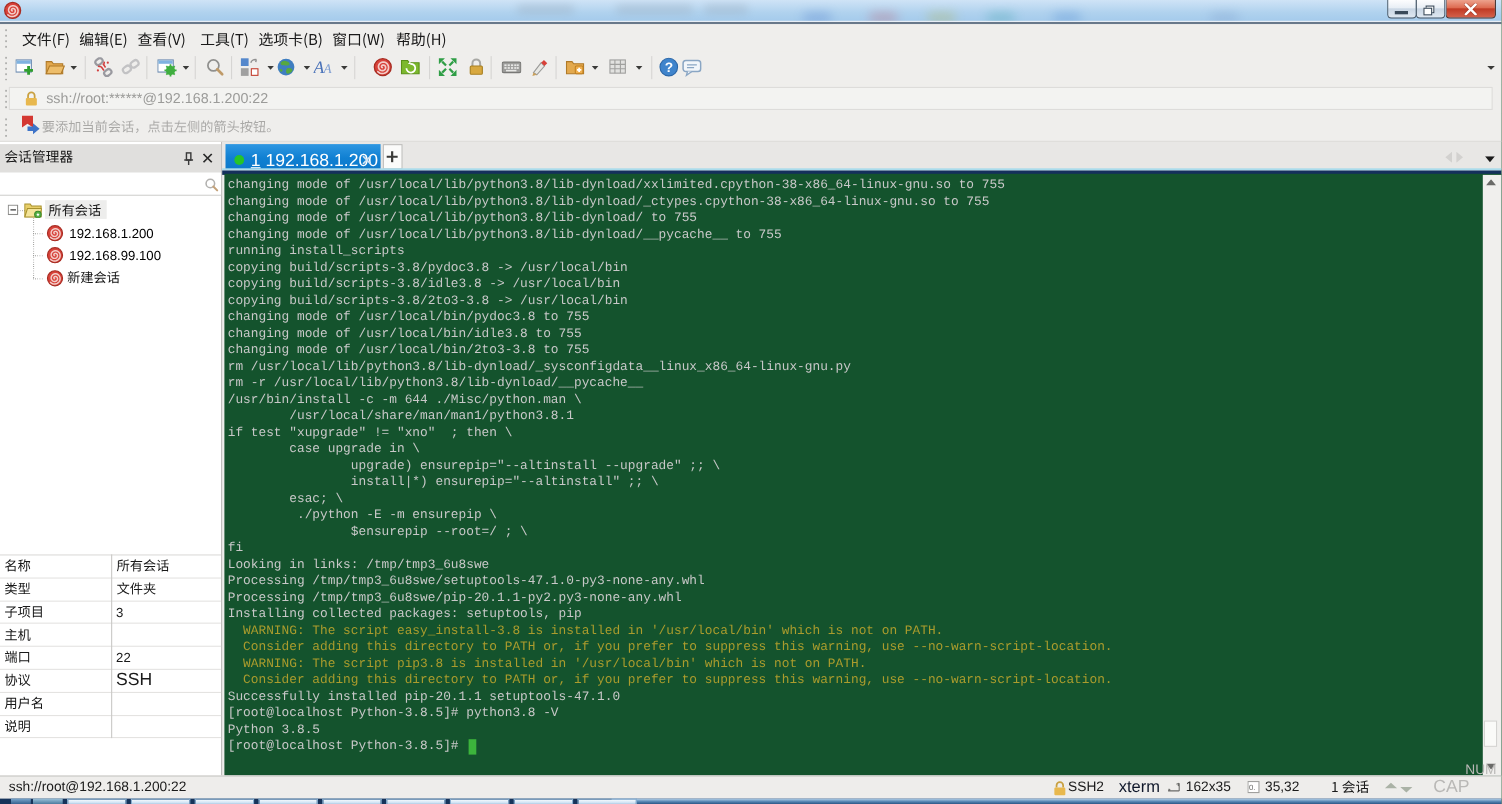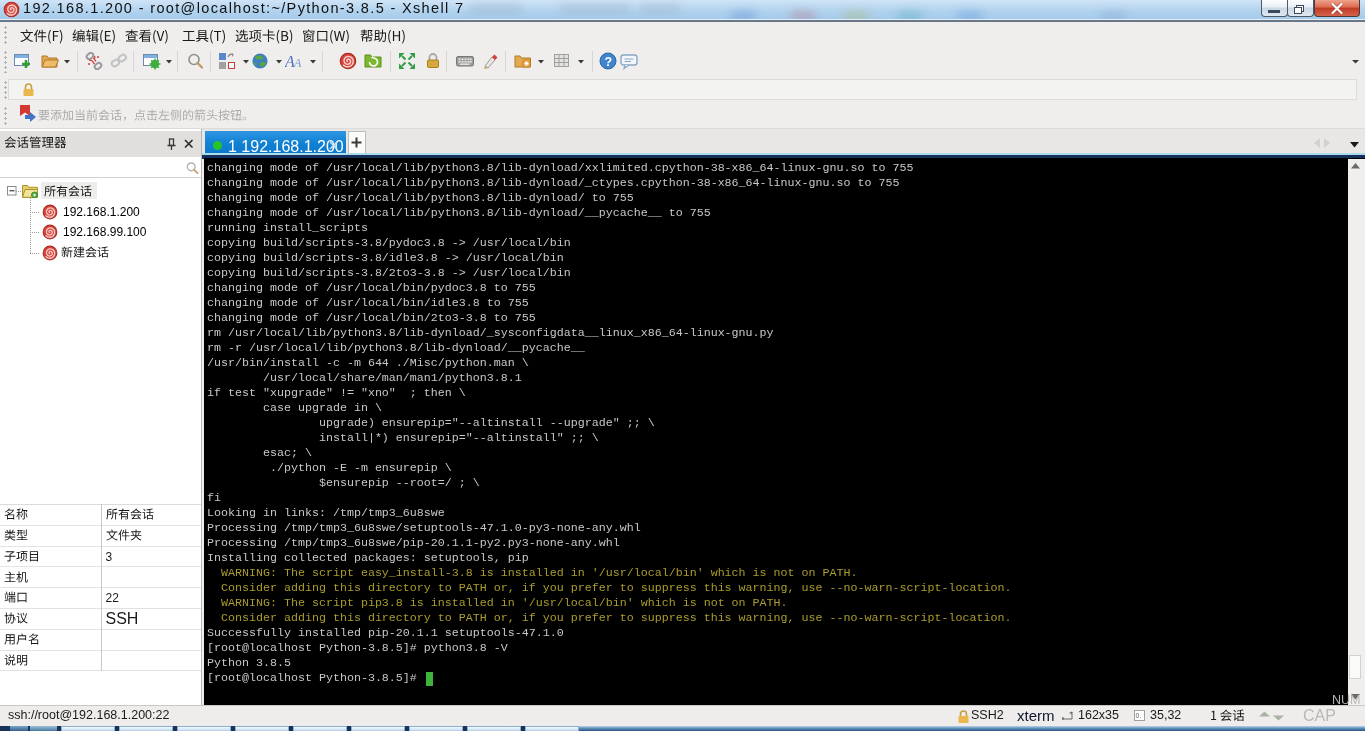--- a/index.html
+++ b/index.html
@@ -21,21 +21,20 @@
 <div class="abs" style="left:957px;top:12px;width:26px;height:8px;background:#4a86d0;border-radius:5px;filter:blur(5px);opacity:.4"></div>
 <div class="abs" style="left:1100px;top:12px;width:26px;height:8px;background:#7a9ac8;border-radius:5px;filter:blur(5px);opacity:.4"></div>
 <div class="abs" style="left:470px;top:4px;width:52px;height:9px;background:#8a98a8;border-radius:4px;filter:blur(4px);opacity:.28"></div>
 <div class="abs" style="left:560px;top:4px;width:70px;height:9px;background:#8a98a8;border-radius:4px;filter:blur(4px);opacity:.28"></div>
 <div class="abs" style="left:640px;top:4px;width:40px;height:9px;background:#8a98a8;border-radius:4px;filter:blur(4px);opacity:.28"></div>
 <svg class="abs" style="left:3px;top:1px" width="17" height="17" viewBox="0 0 18 18">
       <circle cx="9" cy="9" r="7.7" fill="#d8423a"></circle>
       <circle cx="9" cy="9" r="7.7" fill="none" stroke="#a82c22" stroke-width="1.2"></circle>
       <path d="M8.56 9.41 L8.36 9.38 L8.18 9.27 L8.03 9.11 L7.92 8.90 L7.86 8.64 L7.86 8.36 L7.94 8.07 L8.10 7.78 L8.33 7.53 L8.63 7.32 L8.98 7.18 L9.38 7.12 L9.80 7.15 L10.23 7.28 L10.63 7.51 L10.99 7.83 L11.28 8.24 L11.48 8.72 L11.58 9.25 L11.56 9.81 L11.42 10.37 L11.15 10.90 L10.76 11.38 L10.27 11.78 L9.68 12.07 L9.03 12.24 L8.34 12.26 L7.64 12.14 L6.96 11.86 L6.34 11.43 L5.82 10.87 L5.41 10.20 L5.16 9.44 L5.06 8.62 L5.14 7.78 L5.40 6.96 L5.84 6.20 L6.44 5.53 L7.18 5.00 L8.03 4.62 L8.96 4.42 L9.93 4.43 L10.89 4.64 L11.81 5.06 L12.63 5.67 L13.32 6.46 L13.83 7.38 L14.15 8.41 L14.24 9.51 L14.10 10.61 L13.73 11.68 L13.14 12.66 L12.34 13.51 L11.36 14.18 L10.25 14.64 L9.05 14.86 L7.81 14.83 L6.59 14.53 L5.45 13.98 L4.43 13.19" fill="none" stroke="#f3cdc8" stroke-width="1.5" stroke-linecap="round"></path>
     </svg>
-<div class="abs" style="left:23px;top:0;width:900px;height:17px;line-height:17px;font-size:14.5px;letter-spacing:1.35px;color:#101010">192.168.1.200 - root@localhost:~/Python-3.8.5 - Xshell 7</div>
 <div class="abs" style="left:1261px;top:0;width:27px;height:17px;border:1px solid #4c5a68;border-top:none;
 border-radius:0 0 4px 4px;background:linear-gradient(#fdfdfe,#e8eef5 45%,#c9d6e4 50%,#dfe8f1)"></div>
 <div class="abs" style="left:1268px;top:10px;width:12px;height:3px;background:#3a4a5a"></div>
 <div class="abs" style="left:1287px;top:0;width:27px;height:17px;border:1px solid #4c5a68;border-top:none;
 border-radius:0 0 4px 4px;background:linear-gradient(#fdfdfe,#e8eef5 45%,#c9d6e4 50%,#dfe8f1)"></div>
 <div class="abs" style="left:1296px;top:5px;width:8px;height:7px;border:1px solid #3a4a5a;background:#fff"></div>
 <div class="abs" style="left:1294px;top:7px;width:8px;height:7px;border:1px solid #3a4a5a;background:#fff"></div>
 <div class="abs" style="left:1314px;top:0;width:46px;height:17px;border:1px solid #4c3a38;border-top:none;
 border-radius:0 0 4px 4px;background:linear-gradient(#eda28d,#dd6a50 45%,#c03a24 50%,#d4624c)"></div>
 <svg class="abs" style="left:1331px;top:3px" width="12" height="11">
@@ -221,20 +220,21 @@
 <svg class="abs" style="left:1352px;top:59px" width="8" height="5">
       <path d="M0 1 L7 1 L3.5 4.5 Z" fill="#3a3a38"></path>
     </svg>
 <div class="abs" style="left:0;top:77px;width:1365px;height:26px;background:#efeeec"></div>
 <div class="grip" style="top:80px;height:20px"></div>
 <div class="abs" style="left:8px;top:79px;width:1349px;height:21px;background:#f3f3f1;border:1px solid #dddcda"></div>
 <svg class="abs" style="left:21px;top:82px" width="15" height="15" viewBox="0 0 15 15">
       <path d="M4.5 7 V5 A3 3 0 0 1 10.5 5 V7" fill="none" stroke="#c8a040" stroke-width="1.6"></path>
       <rect x="2.5" y="7" width="10" height="7" rx="1" fill="#e8b84e"></rect>
     </svg>
+<div class="abs" style="left:42px;top:79px;height:21px;line-height:21px;font-size:13px;color:#9b9b99">ssh://root:******@192.168.1.200:22</div>
 <div class="abs" style="left:0;top:103px;width:1365px;height:26px;background:#efeeec;border-bottom:1px solid #dcdbd9"></div>
 <div class="grip" style="top:106px;height:20px"></div>
 <svg class="abs" style="left:20px;top:105px" width="18" height="18">
       <path d="M0 0 H10 V11 L5 7.5 L0 11 Z" fill="#d43832"></path>
       <path d="M5 10 h5 v-3 l6 5 -6 5 v-3 h-5 Z" fill="#3f74c8"></path>
     </svg>
 <svg style="position:absolute;left:37.5px;top:109px;overflow:visible" width="217" height="14">
       <path d="M8.064 7.776C7.668 8.472000000000001 7.1160000000000005 9.012 6.384 9.444C5.508 9.228 4.6080000000000005 9.036000000000001 3.72 8.868C3.972 8.544 4.26 8.172 4.5360000000000005 7.776ZM1.428 2.8200000000000003V5.928000000000001H4.632C4.464 6.264 4.26 6.6240000000000006 4.032 6.984H0.648V7.776H3.492C3.072 8.364 2.628 8.916 2.232 9.348C3.2520000000000002 9.540000000000001 4.248 9.744 5.196 9.972000000000001C4.0200000000000005 10.38 2.532 10.608 0.708 10.716000000000001C0.864 10.92 1.008 11.244 1.08 11.496C3.348 11.304 5.136 10.956000000000001 6.492 10.296000000000001C8.016 10.704 9.336 11.124 10.32 11.52L11.088000000000001 10.824C10.128 10.464 8.868 10.08 7.476 9.708C8.16 9.204 8.688 8.568000000000001 9.06 7.776H11.364V6.984H5.064C5.256 6.672000000000001 5.436 6.36 5.5920000000000005 6.0600000000000005L5.04 5.928000000000001H10.656V2.8200000000000003H7.764V1.8000000000000007H11.16V0.9960000000000004H0.8280000000000001V1.8000000000000007H4.104V2.8200000000000003ZM4.956 1.8000000000000007H6.912V2.8200000000000003H4.956ZM2.2800000000000002 3.564H4.104V5.196000000000001H2.2800000000000002ZM4.956 3.564H6.912V5.196000000000001H4.956ZM7.764 3.564H9.768V5.196000000000001H7.764Z M16.884 7.0920000000000005C16.608 8.004000000000001 16.104 9.048 15.36 9.66L16.02 10.152000000000001C16.8 9.456 17.292 8.328 17.592 7.368ZM19.716 7.5120000000000005C20.064 8.316 20.412 9.372 20.508000000000003 10.08L21.240000000000002 9.804C21.12 9.120000000000001 20.784 8.076 20.387999999999998 7.284000000000001ZM21.192 7.188000000000001C21.875999999999998 8.100000000000001 22.596 9.360000000000001 22.884 10.188L23.64 9.804C23.328 8.976 22.608 7.764 21.9 6.852ZM18.396 5.796V10.524000000000001C18.396 10.668000000000001 18.348 10.716000000000001 18.18 10.716000000000001C18.024 10.716000000000001 17.508 10.728 16.908 10.704C17.016 10.956000000000001 17.124 11.280000000000001 17.16 11.52C17.964 11.52 18.492 11.508000000000001 18.816 11.376000000000001C19.14 11.244 19.236 11.004000000000001 19.236 10.536000000000001V5.796ZM13.02 1.2360000000000007C13.716 1.5839999999999996 14.556000000000001 2.1479999999999997 14.952 2.556000000000001L15.492 1.8239999999999998C15.072 1.4280000000000008 14.232 0.9120000000000008 13.548 0.588000000000001ZM12.456 4.488C13.176 4.800000000000001 14.04 5.316000000000001 14.46 5.7L14.975999999999999 4.968C14.544 4.5840000000000005 13.68 4.1160000000000005 12.948 3.8280000000000003ZM12.72 10.860000000000001 13.524000000000001 11.364C14.052 10.296000000000001 14.652000000000001 8.892000000000001 15.108 7.692L14.388 7.188000000000001C13.884 8.484 13.2 9.972000000000001 12.72 10.860000000000001ZM15.924 1.1639999999999997V2.0039999999999996H18.576C18.444 2.556000000000001 18.264 3.096 18.036 3.612H15.372V4.464H17.592C16.992 5.436000000000001 16.164 6.276000000000001 15.048 6.828C15.216000000000001 6.996 15.48 7.32 15.6 7.5120000000000005C16.968 6.804 17.928 5.724 18.6 4.464H20.112000000000002C20.784 5.664000000000001 21.912 6.768000000000001 23.064 7.32C23.195999999999998 7.104000000000001 23.472 6.792 23.652 6.6240000000000006C22.656 6.204000000000001 21.684 5.388000000000001 21.048000000000002 4.464H23.448V3.612H19.008C19.212 3.096 19.38 2.556000000000001 19.524 2.0039999999999996H23.04V1.1639999999999997Z M30.864 1.968V11.34H31.728V10.452H34.056V11.244H34.956V1.968ZM31.728 9.588000000000001V2.8440000000000003H34.056V9.588000000000001ZM26.34 0.636000000000001 26.328 2.7600000000000007H24.636V3.636H26.304000000000002C26.22 6.66 25.848 9.324 24.336 10.908000000000001C24.564 11.052 24.888 11.328000000000001 25.032 11.532C26.652 9.768 27.072 6.888 27.18 3.636H29.004C28.908 8.256 28.8 9.9 28.548000000000002 10.248000000000001C28.44 10.404 28.32 10.452 28.14 10.440000000000001C27.924 10.440000000000001 27.408 10.440000000000001 26.844 10.392000000000001C27.0 10.644 27.084 11.028 27.108 11.292C27.648 11.328000000000001 28.2 11.34 28.536 11.292C28.884 11.244 29.112000000000002 11.136000000000001 29.328 10.824C29.7 10.308 29.784 8.556000000000001 29.88 3.216C29.88 3.0840000000000005 29.88 2.7600000000000007 29.88 2.7600000000000007H27.204L27.228 0.636000000000001Z M37.452 1.3320000000000007C38.088 2.184000000000001 38.736 3.3480000000000008 39.0 4.128L39.864 3.732C39.588 2.976 38.928 1.8480000000000008 38.268 1.008000000000001ZM45.612 0.9000000000000004C45.263999999999996 1.8239999999999998 44.592 3.096 44.076 3.9000000000000004L44.856 4.2C45.396 3.4320000000000004 46.068 2.2439999999999998 46.584 1.2240000000000002ZM37.38 10.104000000000001V11.004000000000001H45.480000000000004V11.532H46.428V4.728000000000001H42.480000000000004V0.4800000000000004H41.496V4.728000000000001H37.62V5.628H45.480000000000004V7.368H38.016V8.232000000000001H45.480000000000004V10.104000000000001Z M55.248 4.392V9.312000000000001H56.088V4.392ZM57.684 4.032V10.392000000000001C57.684 10.572000000000001 57.624 10.620000000000001 57.432 10.620000000000001C57.228 10.632 56.58 10.632 55.848 10.608C55.980000000000004 10.848 56.124 11.232000000000001 56.172 11.472000000000001C57.096000000000004 11.484 57.708 11.46 58.068 11.316C58.44 11.172 58.572 10.92 58.572 10.404V4.032ZM56.676 0.41999999999999993C56.412 1.008000000000001 55.956 1.8000000000000007 55.548 2.3759999999999994H51.948L52.536 2.16C52.308 1.6799999999999997 51.792 0.9719999999999995 51.336 0.46799999999999997L50.496 0.7680000000000007C50.928 1.2599999999999998 51.372 1.9079999999999995 51.6 2.3759999999999994H48.636V3.2040000000000006H59.364000000000004V2.3759999999999994H56.568C56.916 1.8840000000000003 57.3 1.2840000000000007 57.636 0.7320000000000011ZM52.908 6.948V8.16H50.244V6.948ZM52.908 6.24H50.244V5.0520000000000005H52.908ZM49.392 4.284000000000001V11.46H50.244V8.868H52.908V10.476C52.908 10.632 52.86 10.68 52.692 10.68C52.536 10.692 51.984 10.692 51.372 10.668000000000001C51.492 10.896 51.624 11.244 51.684 11.472000000000001C52.488 11.472000000000001 53.028 11.46 53.352000000000004 11.316C53.688 11.184000000000001 53.784 10.944 53.784 10.488000000000001V4.284000000000001Z M61.884 11.256C62.34 11.088000000000001 63.012 11.040000000000001 69.372 10.5C69.648 10.860000000000001 69.888 11.208 70.056 11.508000000000001L70.86 11.016C70.332 10.116 69.19200000000001 8.82 68.112 7.86L67.356 8.268C67.824 8.700000000000001 68.304 9.204 68.736 9.708L63.276 10.128C64.128 9.336 64.98 8.376000000000001 65.724 7.392H71.016V6.516H61.068V7.392H64.5C63.72 8.46 62.808 9.408000000000001 62.484 9.696C62.112 10.044 61.836 10.272 61.572 10.332C61.68 10.572000000000001 61.836 11.052 61.884 11.256ZM66.048 0.4800000000000004C64.968 2.088000000000001 62.856 3.612 60.504 4.6080000000000005C60.72 4.776000000000001 61.032 5.16 61.164 5.388000000000001C61.86 5.064 62.532 4.704000000000001 63.168 4.308000000000001V5.04H68.892V4.2H63.324C64.356 3.5280000000000005 65.28 2.7720000000000002 66.036 1.9440000000000008C66.756 2.6880000000000006 67.764 3.5040000000000004 68.892 4.2C69.54 4.6080000000000005 70.236 4.968 70.92 5.244000000000001C71.064 5.0040000000000004 71.364 4.632000000000001 71.556 4.452C69.612 3.7800000000000002 67.656 2.4719999999999995 66.552 1.3320000000000007L66.912 0.8520000000000003Z M73.188 1.3439999999999994C73.8 1.8840000000000003 74.568 2.652 74.916 3.144L75.54 2.4960000000000004C75.156 2.0280000000000005 74.376 1.3079999999999998 73.764 0.7919999999999998ZM77.004 7.0440000000000005V11.52H77.892V11.028H81.876V11.472000000000001H82.812V7.0440000000000005H80.34V5.0280000000000005H83.508V4.176H80.34V1.8599999999999994C81.276 1.6920000000000002 82.164 1.5 82.872 1.2840000000000007L82.248 0.5640000000000001C80.88 1.008000000000001 78.444 1.3800000000000008 76.368 1.596C76.464 1.8000000000000007 76.584 2.136000000000001 76.632 2.34C77.52 2.2560000000000002 78.492 2.1479999999999997 79.428 2.0039999999999996V4.176H76.38V5.0280000000000005H79.428V7.0440000000000005ZM77.892 10.212V7.872H81.876V10.212ZM72.516 4.248V5.112H74.196V9.3C74.196 9.864 73.776 10.308 73.548 10.476C73.716 10.644 73.98 10.992 74.076 11.184000000000001C74.256 10.944 74.58 10.68 76.632 9.072000000000001C76.524 8.904 76.356 8.556000000000001 76.272 8.328L75.048 9.264000000000001V4.248Z M85.884 11.844000000000001C87.144 11.4 87.96 10.416 87.96 9.120000000000001C87.96 8.280000000000001 87.6 7.74 86.94 7.74C86.448 7.74 86.028 8.040000000000001 86.028 8.604000000000001C86.028 9.168000000000001 86.436 9.456 86.928 9.456L87.132 9.432C87.072 10.26 86.544 10.824 85.62 11.208Z M98.844 4.98H105.12V7.128H98.844ZM100.08 9.024000000000001C100.236 9.804 100.332 10.812000000000001 100.332 11.412L101.244 11.292C101.232 10.716000000000001 101.112 9.72 100.932 8.952ZM102.564 9.036000000000001C102.912 9.780000000000001 103.272 10.788 103.404 11.388L104.28 11.16C104.136 10.56 103.752 9.588000000000001 103.38 8.856ZM105.012 8.940000000000001C105.612 9.696 106.284 10.764000000000001 106.56 11.424000000000001L107.412 11.064C107.112 10.404 106.416 9.384 105.816 8.628ZM98.124 8.700000000000001C97.752 9.588000000000001 97.14 10.56 96.504 11.112L97.32 11.508000000000001C97.98 10.872 98.592 9.864 98.976 8.928ZM97.992 4.128V7.968H106.02V4.128H102.36V2.604H106.92V1.7520000000000007H102.36V0.4800000000000004H101.46V4.128Z M109.776 6.948V10.836H117.3V11.52H118.224V6.948H117.3V9.96H114.504V6.024H119.244V5.1240000000000006H114.504V3.24H118.416V2.34H114.504V0.4920000000000009H113.568V2.34H109.668V3.24H113.568V5.1240000000000006H108.78V6.024H113.568V9.96H110.724V6.948Z M124.44 0.4800000000000004C124.332 1.1880000000000006 124.2 1.92 124.032 2.652H120.804V3.516H123.828C123.18 6.0360000000000005 122.124 8.472000000000001 120.336 10.092C120.528 10.26 120.804 10.596 120.948 10.8C122.352 9.492 123.324 7.764 124.032 5.880000000000001V6.684000000000001H126.72V10.296000000000001H122.784V11.172H131.388V10.296000000000001H127.632V6.684000000000001H130.848V5.82H124.056C124.332 5.0760000000000005 124.56 4.296 124.764 3.516H131.16V2.652H124.968C125.124 1.968 125.256 1.2840000000000007 125.376 0.6120000000000001Z M137.748 9.372C138.324 9.996 138.996 10.860000000000001 139.296 11.4L139.872 10.968C139.56 10.452 138.876 9.612 138.3 9.0ZM135.516 1.2360000000000007V8.736H136.236V1.9320000000000004H138.84V8.712H139.596V1.2360000000000007ZM142.308 0.588000000000001V10.476C142.308 10.656 142.248 10.704 142.092 10.704C141.936 10.704 141.42 10.716000000000001 140.844 10.692C140.952 10.92 141.06 11.268 141.096 11.484C141.888 11.484 142.38 11.46 142.668 11.328000000000001C142.956 11.196 143.076 10.956000000000001 143.076 10.464V0.588000000000001ZM140.544 1.6319999999999997V8.82H141.276V1.6319999999999997ZM137.184 2.7360000000000007V6.828C137.184 8.280000000000001 136.968 9.888 135.144 10.992C135.276 11.100000000000001 135.528 11.364 135.612 11.52C137.58 10.356 137.88 8.448 137.88 6.828V2.7360000000000007ZM134.424 0.4920000000000009C133.956 2.328000000000001 133.212 4.164000000000001 132.324 5.4C132.468 5.604 132.708 6.048 132.792 6.24C133.104 5.808000000000001 133.404 5.292000000000001 133.68 4.74V11.484H134.436V3.0360000000000005C134.736 2.2680000000000007 135.0 1.4760000000000009 135.216 0.684000000000001Z M150.624 5.484C151.284 6.36 152.1 7.5600000000000005 152.46 8.292L153.228 7.812C152.832 7.104000000000001 152.004 5.94 151.32 5.088ZM146.88 0.4559999999999995C146.784 1.032 146.58 1.8239999999999998 146.388 2.412000000000001H145.044V11.208H145.872V10.26H149.22V2.412000000000001H147.216C147.42 1.8960000000000008 147.648 1.2240000000000002 147.852 0.6240000000000006ZM145.872 3.216H148.392V5.748H145.872ZM145.872 9.444V6.54H148.392V9.444ZM151.176 0.4320000000000004C150.792 2.088000000000001 150.144 3.7440000000000007 149.316 4.812C149.532 4.932 149.904 5.184 150.072 5.328C150.48 4.752000000000001 150.864 4.0200000000000005 151.2 3.2040000000000006H154.272C154.128 8.016 153.936 9.864 153.552 10.272C153.408 10.440000000000001 153.276 10.476 153.036 10.476C152.76 10.476 152.04 10.464 151.248 10.404C151.416 10.632 151.524 11.016 151.548 11.268C152.22 11.304 152.928 11.328000000000001 153.336 11.292C153.768 11.244 154.032 11.148 154.308 10.788C154.788 10.200000000000001 154.956 8.34 155.136 2.8320000000000007C155.148 2.7120000000000006 155.148 2.3759999999999994 155.148 2.3759999999999994H151.524C151.716 1.8120000000000012 151.896 1.2119999999999997 152.04 0.6240000000000006Z M163.2 6.024V9.696H164.04V6.024ZM165.684 5.604V10.416C165.684 10.584 165.636 10.620000000000001 165.444 10.632C165.252 10.644 164.628 10.644 163.896 10.620000000000001C164.04 10.860000000000001 164.208 11.22 164.268 11.46C165.132 11.46 165.708 11.436 166.08 11.304C166.464 11.172 166.572 10.92 166.572 10.428V5.604ZM164.1 3.1320000000000006C163.92 3.468 163.608 3.9240000000000004 163.332 4.284000000000001H160.488C160.284 3.9480000000000004 159.9 3.4800000000000004 159.576 3.1320000000000006L158.808 3.444C159.024 3.684 159.276 4.008 159.468 4.284000000000001H156.588V5.016H167.424V4.284000000000001H164.34C164.556 4.0200000000000005 164.772 3.7200000000000006 164.988 3.42ZM160.896 6.408V7.296H158.364V6.408ZM157.524 5.736000000000001V11.484H158.364V9.564H160.896V10.476C160.896 10.620000000000001 160.86 10.656 160.728 10.656C160.584 10.668000000000001 160.164 10.668000000000001 159.648 10.656C159.756 10.872 159.876 11.196 159.912 11.424000000000001C160.584 11.424000000000001 161.076 11.424000000000001 161.376 11.292C161.688 11.148 161.76 10.932 161.76 10.488000000000001V5.736000000000001ZM158.364 7.98H160.896V8.892000000000001H158.364ZM158.46 0.3719999999999999C158.064 1.3800000000000008 157.356 2.34 156.564 2.9640000000000004C156.78 3.072 157.152 3.3360000000000003 157.32 3.4800000000000004C157.728 3.1080000000000005 158.148 2.628 158.508 2.0999999999999996H159.288C159.504 2.4960000000000004 159.708 2.952 159.792 3.2640000000000002L160.572 2.928C160.5 2.7 160.368 2.4000000000000004 160.212 2.0999999999999996H161.88V1.3200000000000003H158.988C159.12 1.08 159.24 0.8399999999999999 159.336 0.5999999999999996ZM163.08 0.3719999999999999C162.78 1.3079999999999998 162.204 2.208 161.52 2.8080000000000007C161.736 2.928 162.108 3.1800000000000006 162.276 3.3240000000000007C162.612 3.0 162.936 2.5680000000000005 163.236 2.0999999999999996H164.292C164.592 2.5199999999999996 164.88 3.0360000000000005 165.012 3.3840000000000003L165.768 2.9640000000000004C165.672 2.724 165.48 2.412000000000001 165.276 2.0999999999999996H167.304V1.3200000000000003H163.656C163.764 1.08 163.872 0.8280000000000012 163.956 0.5760000000000005Z M174.444 8.58C176.076 9.372 177.744 10.440000000000001 178.716 11.352L179.316 10.656C178.32 9.780000000000001 176.592 8.712 174.924 7.932ZM170.304 1.668000000000001C171.276 2.0280000000000005 172.464 2.652 173.04 3.144L173.568 2.412000000000001C172.968 1.9320000000000004 171.756 1.3559999999999999 170.796 1.0199999999999996ZM169.224 3.8520000000000003C170.196 4.236000000000001 171.372 4.896000000000001 171.948 5.388000000000001L172.524 4.680000000000001C171.924 4.188000000000001 170.724 3.5760000000000005 169.764 3.216ZM168.684 5.976V6.828H173.796C173.148 8.664 171.756 9.972000000000001 168.672 10.716000000000001C168.864 10.92 169.104 11.256 169.2 11.472000000000001C172.608 10.608 174.096 9.024000000000001 174.756 6.828H179.352V5.976H174.96C175.26 4.428 175.26 2.628 175.272 0.5999999999999996H174.348C174.336 2.6880000000000006 174.36 4.476 174.024 5.976Z M189.264 6.0120000000000005C189.06 7.152000000000001 188.676 8.040000000000001 188.1 8.748000000000001C187.452 8.4 186.804 8.052 186.192 7.752000000000001C186.456 7.236000000000001 186.744 6.636000000000001 187.008 6.0120000000000005ZM185.004 8.040000000000001C185.784 8.424 186.636 8.892000000000001 187.476 9.372C186.684 10.02 185.64 10.452 184.296 10.752C184.452 10.944 184.668 11.328000000000001 184.74 11.532C186.228 11.148 187.38 10.608 188.256 9.828000000000001C189.276 10.440000000000001 190.2 11.052 190.8 11.544L191.448 10.848C190.812 10.368 189.888 9.780000000000001 188.868 9.192C189.528 8.376000000000001 189.972 7.332000000000001 190.236 6.0120000000000005H191.508V5.196000000000001H187.344C187.572 4.596 187.788 3.9960000000000004 187.956 3.4320000000000004L187.044 3.3000000000000007C186.876 3.888000000000001 186.636 4.548 186.372 5.196000000000001H184.26V6.0120000000000005H186.024C185.688 6.78 185.328 7.488 185.004 8.040000000000001ZM184.596 2.016V4.356000000000001H185.448V2.8200000000000003H190.476V4.344H191.34V2.016H188.532C188.412 1.5359999999999996 188.208 0.9239999999999995 188.016 0.41999999999999993L187.116 0.588000000000001C187.272 1.0199999999999996 187.44 1.5600000000000005 187.56 2.016ZM182.124 0.4800000000000004V2.8920000000000003H180.504V3.7440000000000007H182.124V6.732L180.36 7.236000000000001L180.576 8.112L182.124 7.632000000000001V10.476C182.124 10.656 182.052 10.704 181.896 10.704C181.74 10.716000000000001 181.248 10.716000000000001 180.696 10.704C180.816 10.944 180.948 11.304 180.972 11.52C181.764 11.52 182.256 11.496 182.568 11.364C182.88 11.22 182.988 10.98 182.988 10.476V7.356L184.524 6.852L184.404 6.048L182.988 6.48V3.7440000000000007H184.284V2.8920000000000003H182.988V0.4800000000000004Z M202.068 1.9079999999999995C202.008 2.9640000000000004 201.924 4.128 201.84 5.28H199.764C199.908 4.1160000000000005 200.028 2.952 200.136 1.9079999999999995ZM196.344 10.296000000000001V11.184000000000001H203.508V10.296000000000001H202.26C202.524 7.86 202.824 3.96 202.992 1.0920000000000005H202.464L197.136 1.08V1.9079999999999995H199.224C199.14 2.952 199.02 4.1160000000000005 198.888 5.28H197.22V6.144H198.792C198.612 7.656000000000001 198.408 9.132000000000001 198.216 10.296000000000001ZM201.768 6.144C201.636 7.668000000000001 201.492 9.132000000000001 201.348 10.296000000000001H199.116C199.284 9.144 199.488 7.668000000000001 199.668 6.144ZM193.92 0.4800000000000004C193.584 1.6920000000000002 192.996 2.8560000000000008 192.3 3.6480000000000006C192.456 3.8520000000000003 192.708 4.296 192.78 4.488C193.2 4.008 193.596 3.3840000000000003 193.932 2.7120000000000006H196.848V1.8599999999999994H194.316C194.472 1.4760000000000009 194.604 1.0920000000000005 194.724 0.7080000000000002ZM192.588 6.444000000000001V7.248H194.376V9.672C194.376 10.248000000000001 193.944 10.668000000000001 193.74 10.824C193.884 10.968 194.112 11.280000000000001 194.196 11.448C194.388 11.232000000000001 194.724 11.016 196.8 9.72C196.728 9.552 196.62 9.204 196.584 8.964L195.192 9.780000000000001V7.248H196.896V6.444000000000001H195.192V4.800000000000001H196.548V3.9960000000000004H193.2V4.800000000000001H194.376V6.444000000000001Z M206.328 7.632000000000001C205.332 7.632000000000001 204.504 8.448 204.504 9.456C204.504 10.476 205.332 11.292 206.328 11.292C207.348 11.292 208.164 10.476 208.164 9.456C208.164 8.448 207.348 7.632000000000001 206.328 7.632000000000001ZM206.328 10.68C205.668 10.68 205.116 10.14 205.116 9.456C205.116 8.796000000000001 205.668 8.244 206.328 8.244C207.012 8.244 207.552 8.796000000000001 207.552 9.456C207.552 10.14 207.012 10.68 206.328 10.68Z" fill="#a9a8a6"></path>
     </svg>
 <div class="abs" style="left:0;top:129px;width:202px;height:576px;background:#fff;border-right:1px solid #b8b7b5"></div>
@@ -351,21 +351,21 @@
     </svg>
 <svg class="abs" style="left:1312px;top:138px" width="30" height="10">
       <path d="M8 0 L2 5 L8 10 Z" fill="#d2d1cf"></path>
       <path d="M12 0 L18 5 L12 10 Z" fill="#d2d1cf"></path>
     </svg>
 <svg class="abs" style="left:1350px;top:142px" width="10" height="6">
       <path d="M0 0 H9 L4.5 5.5 Z" fill="#1a1a1a"></path>
     </svg>
 <div class="abs" style="left:202px;top:153px;width:1163px;height:2px;background:#aadcec"></div>
 <div class="abs" style="left:202px;top:155px;width:1163px;height:4px;background:#15305c"></div>
-<div class="abs" style="left:204px;top:158px;width:1161px;height:547px;background:#000000;overflow:hidden">
+<div class="abs" style="left:204px;top:158px;width:1161px;height:547px;background:#14532d;overflow:hidden">
 <pre style="position:absolute;left:3px;top:2.5px">changing mode of /usr/local/lib/python3.8/lib-dynload/xxlimited.cpython-38-x86_64-linux-gnu.so to 755
 changing mode of /usr/local/lib/python3.8/lib-dynload/_ctypes.cpython-38-x86_64-linux-gnu.so to 755
 changing mode of /usr/local/lib/python3.8/lib-dynload/ to 755
 changing mode of /usr/local/lib/python3.8/lib-dynload/__pycache__ to 755
 running install_scripts
 copying build/scripts-3.8/pydoc3.8 -&gt; /usr/local/bin
 copying build/scripts-3.8/idle3.8 -&gt; /usr/local/bin
 copying build/scripts-3.8/2to3-3.8 -&gt; /usr/local/bin
 changing mode of /usr/local/bin/pydoc3.8 to 755
 changing mode of /usr/local/bin/idle3.8 to 755

